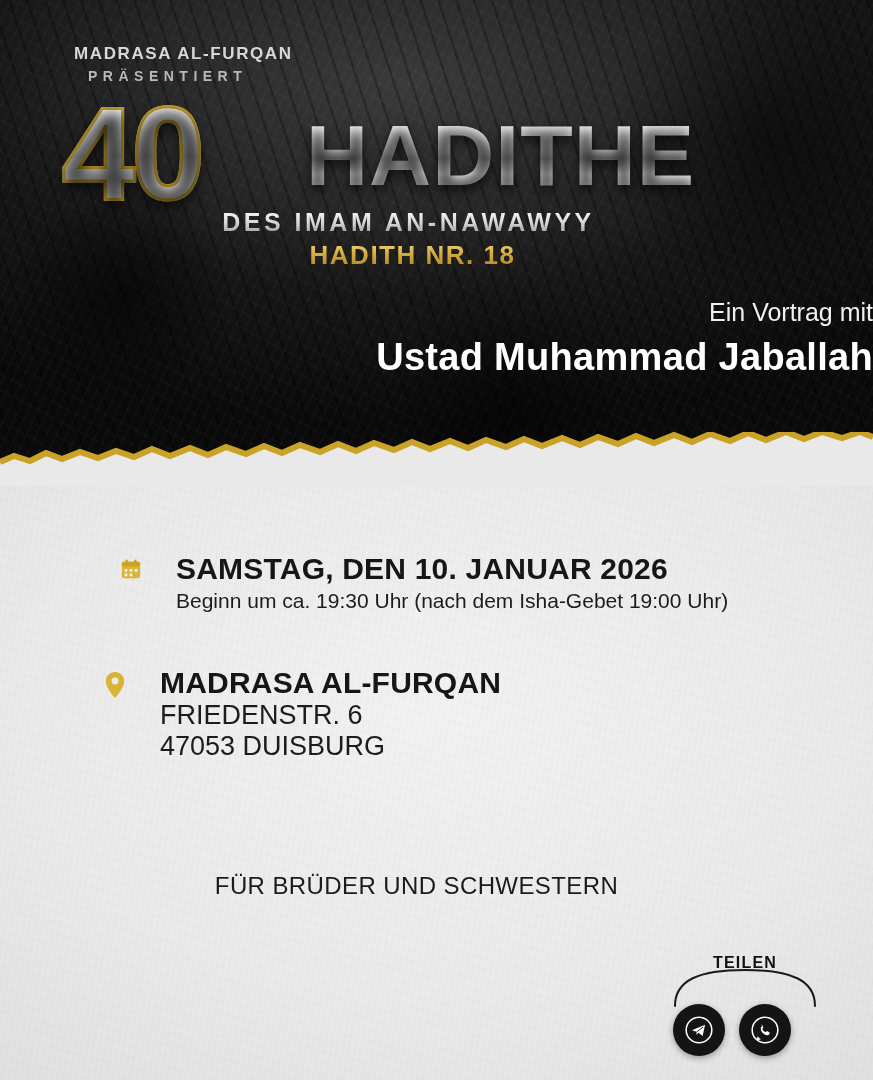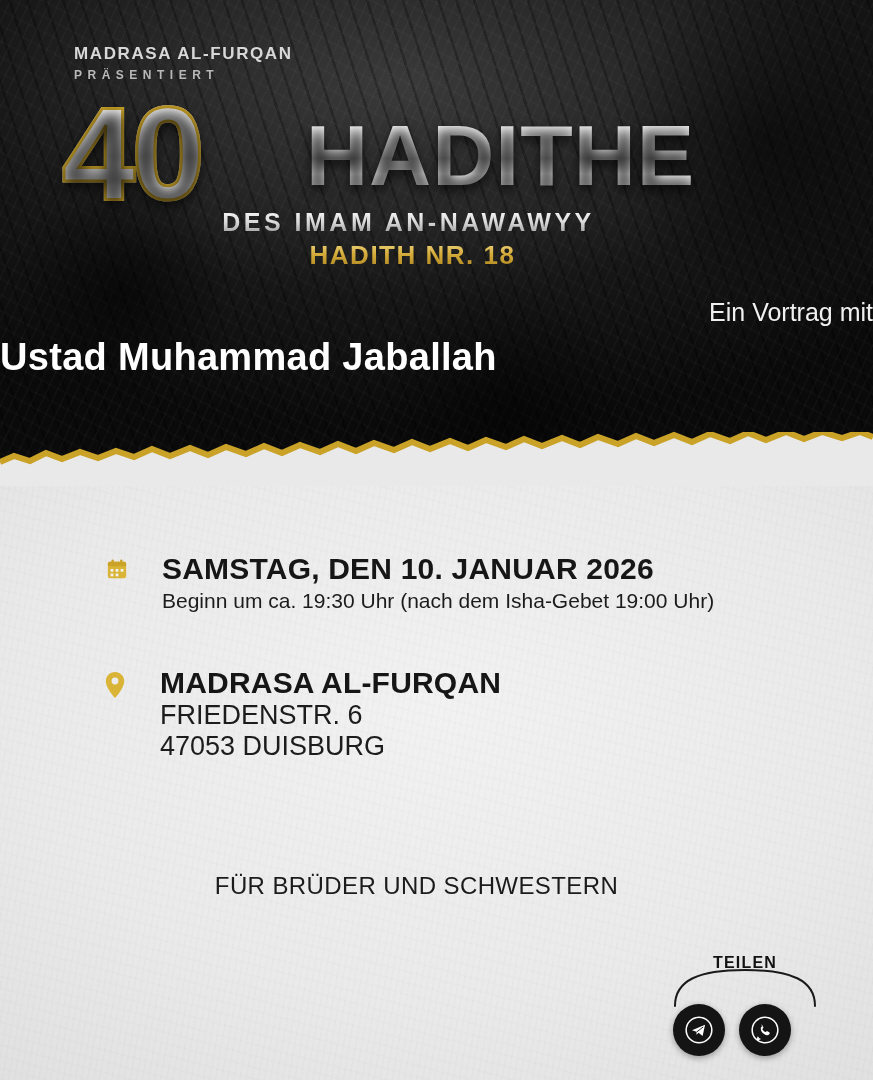--- a/index.html
+++ b/index.html
@@ -60,23 +60,23 @@
     position: absolute;
     top: 44px; left: 74px;
     color: #d8d8d8;
     font-size: 17px;
     font-weight: 700;
     letter-spacing: 1.6px;
     white-space: nowrap;
   }
   .presenter-sub {
     position: absolute;
-    top: 68px; left: 74px;
+    top: 68px; left: 88px;
     color: #b9b9b9;
-    font-size: 12px;
+    font-size: 14px;
     font-weight: 700;
     letter-spacing: 5.5px;
     white-space: nowrap;
   }
 
   .title-row {
     position: absolute;
     top: 96px;
     left: 0;
     width: 873px;
@@ -151,21 +151,21 @@
     text-align: right;
     color: #f0f0f0;
     font-size: 25px;
     font-weight: 400;
   }
   .speaker {
     position: absolute;
     top: 336px;
     left: 0;
     width: 873px;
-    text-align: left;
+    text-align: right;
     color: #ffffff;
     font-size: 38px;
     font-weight: 700;
     letter-spacing: .3px;
   }
 
   
   .torn {
     position: absolute;
     left: 0;
@@ -190,21 +190,21 @@
     position: absolute;
     inset: 0;
     background:
       repeating-linear-gradient(100deg, rgba(0,0,0,0.014) 0px, rgba(0,0,0,0.014) 1px, rgba(0,0,0,0) 2px, rgba(0,0,0,0) 6px),
       repeating-linear-gradient(15deg, rgba(0,0,0,0.012) 0px, rgba(0,0,0,0.012) 1px, rgba(0,0,0,0) 3px, rgba(0,0,0,0) 11px);
     pointer-events: none;
   }
 
   .info-block { position: absolute; z-index: 3; }
 
-  .date-block { top: 86px; left: 104px; }
+  .date-block { top: 86px; left: 118px; }
   .loc-block  { top: 200px; left: 102px; }
 
   .row-icon {
     position: absolute;
     left: 0;
     top: 6px;
     width: 26px;
     text-align: center;
     color: #d9b436;
   }

